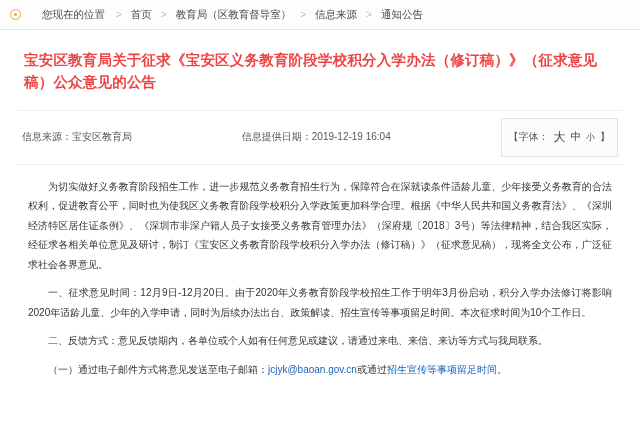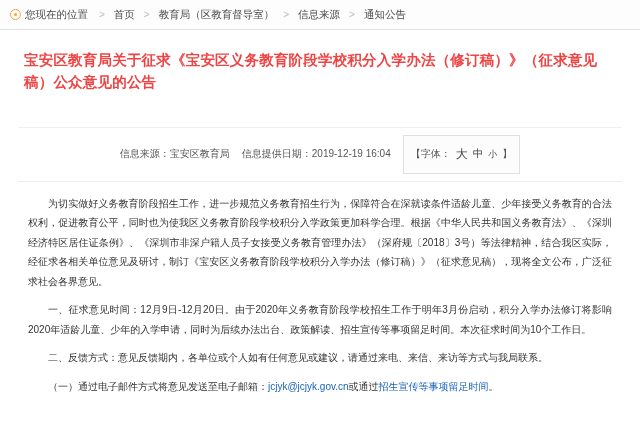--- a/index.html
+++ b/index.html
@@ -33,21 +33,21 @@
     flex: 0 0 auto;
   }
   .loc-icon::before {
     content: "";
     position: absolute;
     left: 2.8px; top: 2.8px;
     width: 3.6px; height: 3.6px;
     background: #f0a63c;
     border-radius: 50%;
   }
-  .bc-label { color: #4a4a4a; margin-right: 2px; }
+  .bc-label { color: #4a4a4a; margin-right: 2px; margin-left: 17px; }
   .bc-item { color: #4a4a4a; }
   .bc-sep {
     color: #bcbcbc;
     margin: 0 9px;
     font-size: 10px;
   }
   .bc-item.link { color: #4a4a4a; }
 
   
   .doc {
@@ -60,28 +60,28 @@
     color: #ef4444;
     letter-spacing: 0.2px;
     padding: 20px 6px 16px 6px;
     line-height: 1.5;
   }
 
   
   .meta-row {
     display: flex;
     align-items: center;
-    justify-content: center;
+    justify-content: space-between;
     gap: 12px;
     font-size: 10px;
     color: #565656;
     border-top: 1px solid #eeeeee;
     border-bottom: 1px solid #eeeeee;
     padding: 7px 4px;
-    margin: 17px 0 6px 0;
+    margin: 0 0 6px 0;
   }
   .meta-item { white-space: nowrap; }
   .meta-box {
     border: 1px solid #e0e0e0;
     background: #fcfcfc;
     padding: 10px 7px;
     display: flex;
     align-items: center;
     gap: 5px;
     white-space: nowrap;
@@ -145,16 +145,16 @@
       <span class="fs-opt mid">中</span>
       <span class="fs-opt small">小</span>
       <span>】</span>
     </span>
   </div>
 
   <div class="body-text" id="content-host">
       <p><span>为切实做好义务教育阶段招生工作，进一步规范义务教育招生行为，保障符合在深就读条件适龄儿童、少年接受义务教育的合法权利，促进教育公平，同时也为使我区义务教育阶段学校积分入学政策更加科学合理。根据《中华人民共和国义务教育法》、《深圳经济特区居住证条例》、《深圳市非深户籍人员子女接受义务教育管理办法》（深府规〔2018〕3号）等法律精神，结合我区实际，经征求各相关单位意见及研讨，制订《宝安区义务教育阶段学校积分入学办法（修订稿）》（征求意见稿），现将全文公布，广泛征求社会各界意见。</span></p>
       <p><span>一、征求意见时间：12月9日-12月20日。由于2020年义务教育阶段学校招生工作于明年3月份启动，积分入学办法修订将影响2020年适龄儿童、少年的入学申请，同时为后续办法出台、政策解读、招生宣传等事项留足时间。本次征求时间为10个工作日。</span></p>
       <p><span>二、反馈方式：意见反馈期内，各单位或个人如有任何意见或建议，请通过来电、来信、来访等方式与我局联系。</span></p>
-      <p><span>（一）通过电子邮件方式将意见发送至电子邮箱：</span><a class="link-mail" href="#">jcjyk@jcjyk.gov.cn</a><span>或通过</span><a class="link-inline" href="#">招生宣传等事项留足时间</a><span>。</span></p>
+      <p><span>（一）通过电子邮件方式将意见发送至电子邮箱：</span><a class="link-mail" href="#">jcjyk@baoan.gov.cn</a><span>或通过</span><a class="link-inline" href="#">招生宣传等事项留足时间</a><span>。</span></p>
     </div>
 
 </div>
 
 </body></html>

